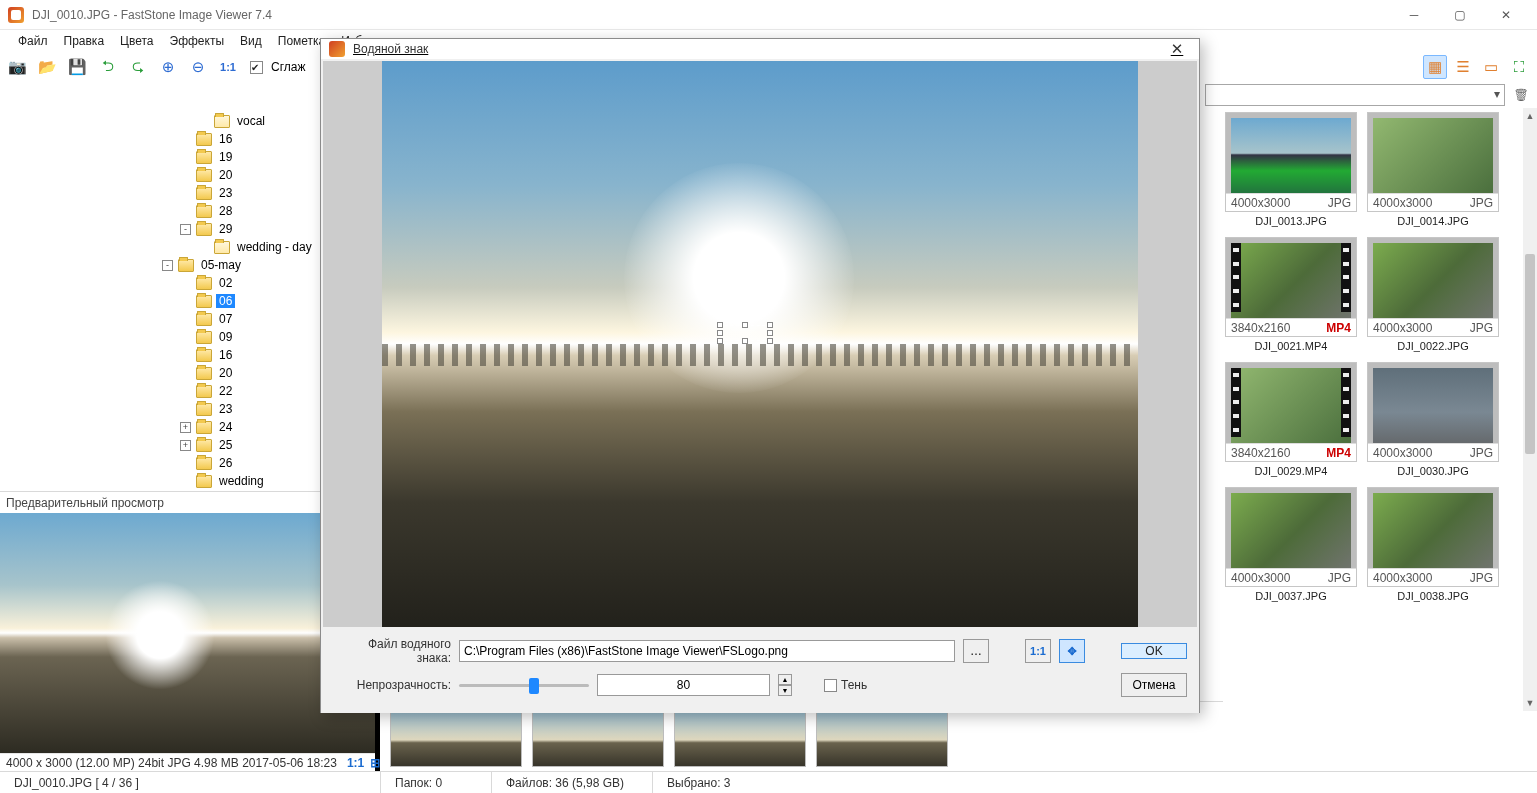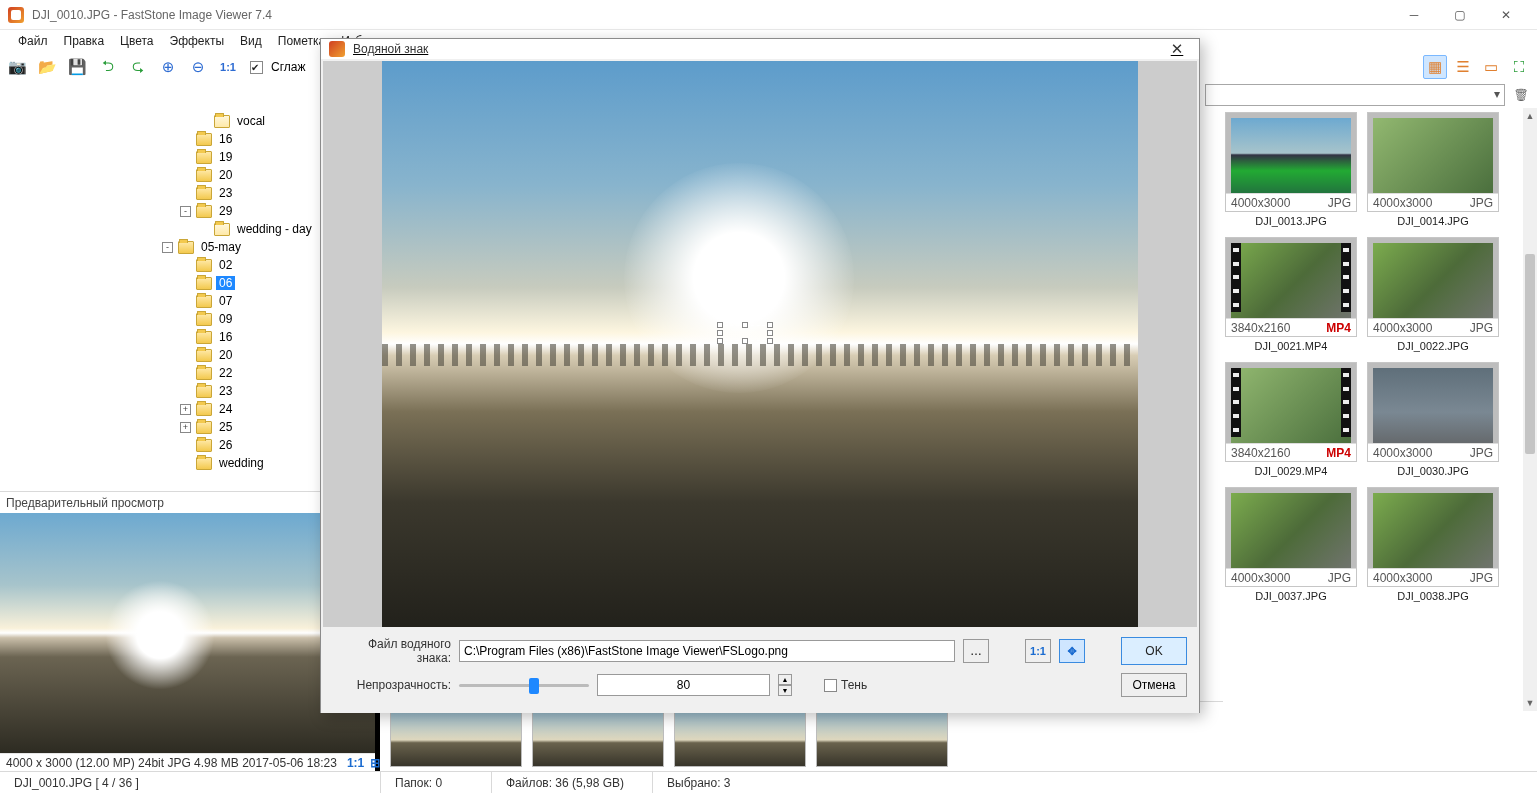--- a/index.html
+++ b/index.html
@@ -107,21 +107,21 @@
 .watermark .h.tm{left:50%;top:-4px;margin-left:-3px;} .watermark .h.bm{left:50%;bottom:-4px;margin-left:-3px;}
 .watermark .h.ml{left:-4px;top:50%;margin-top:-3px;} .watermark .h.mr{right:-4px;top:50%;margin-top:-3px;}
 
 .modal .mfoot{padding:8px 12px;background:#f0f0f0;}
 .frow{display:flex;align-items:center;gap:8px;margin-bottom:8px;}
 .frow label{width:118px;text-align:right;color:#333;}
 .frow input[type=text]{flex:1;height:22px;border:1px solid #999;padding:0 4px;background:#fff;}
 .dots{width:26px;height:24px;border:1px solid #999;background:#efefef;display:flex;align-items:center;justify-content:center;}
 .sqbtn{width:26px;height:24px;border:1px solid #999;background:#efefef;display:flex;align-items:center;justify-content:center;font-size:11px;font-weight:bold;color:#1a6bd0;}
 .sqbtn.sel{background:#cfe6ff;border-color:#3a8be0;}
-.okbtn{width:66px;height:28px;border:1px solid #3a8be0;background:#dbeeff;color:#222;display:flex;align-items:center;justify-content:center;}
+.okbtn{width:66px;height:16px;border:1px solid #3a8be0;background:#dbeeff;color:#222;display:flex;align-items:center;justify-content:center;}
 .cancelbtn{width:66px;height:24px;border:1px solid #999;background:#efefef;display:flex;align-items:center;justify-content:center;}
 .slider{width:130px;height:20px;position:relative;}
 .slider .track{position:absolute;left:0;right:0;top:9px;height:3px;background:#bbb;border-radius:2px;}
 .slider .knob{position:absolute;top:3px;width:10px;height:16px;background:#1e88ff;border-radius:2px;}
 .spin{width:36px;height:22px;border:1px solid #999;text-align:center;}
 .spinbtns{display:flex;flex-direction:column;}
 .spinbtns div{width:14px;height:11px;border:1px solid #999;background:#efefef;font-size:7px;display:flex;align-items:center;justify-content:center;}
 .chk{width:13px;height:13px;border:1px solid #888;background:#fff;display:inline-block;margin-right:4px;vertical-align:middle;}
 .chk.checked::after{content:"✔";font-size:10px;color:#222;position:relative;top:-2px;left:0;}
 
@@ -205,20 +205,26 @@
           <span class="lbl">20</span>
         </div>
         <div class="node">
           <span class="indent" style="width:180px"></span>
           <span class="sq empty"></span>
           <span class="folder"></span>
           <span class="lbl">23</span>
         </div>
         <div class="node">
           <span class="indent" style="width:180px"></span>
+          <span class="sq empty"></span>
+          <span class="folder"></span>
+          <span class="lbl">28</span>
+        </div>
+        <div class="node">
+          <span class="indent" style="width:180px"></span>
           <span class="sq">-</span>
           <span class="folder"></span>
           <span class="lbl">29</span>
         </div>
         <div class="node">
           <span class="indent" style="width:198px"></span>
           <span class="sq empty"></span>
           <span class="folder sub"></span>
           <span class="lbl">wedding - day</span>
         </div>

